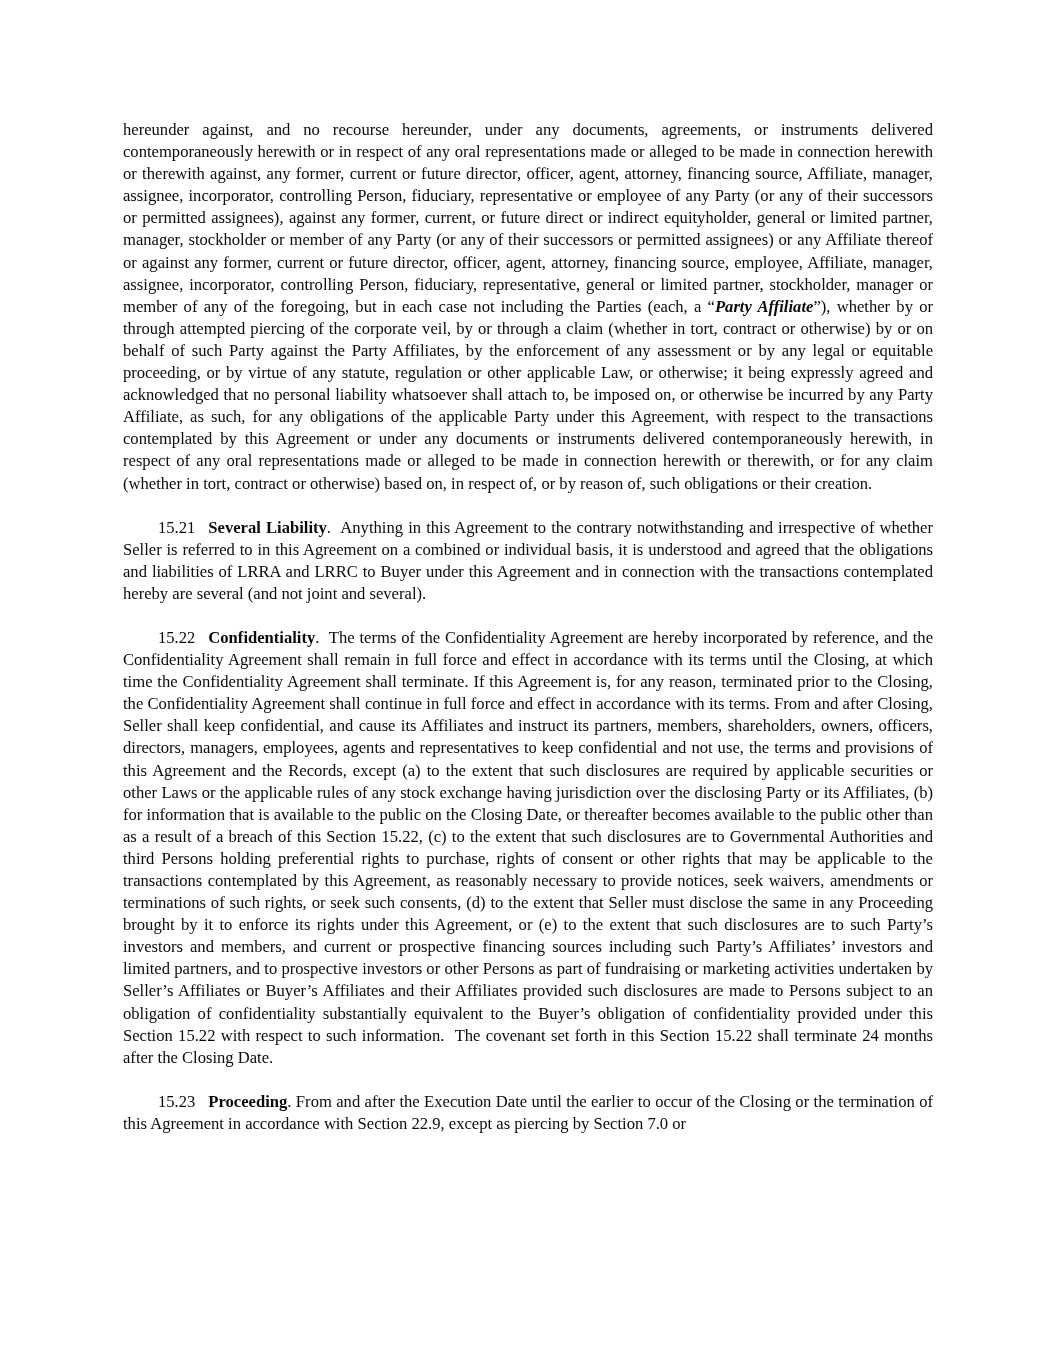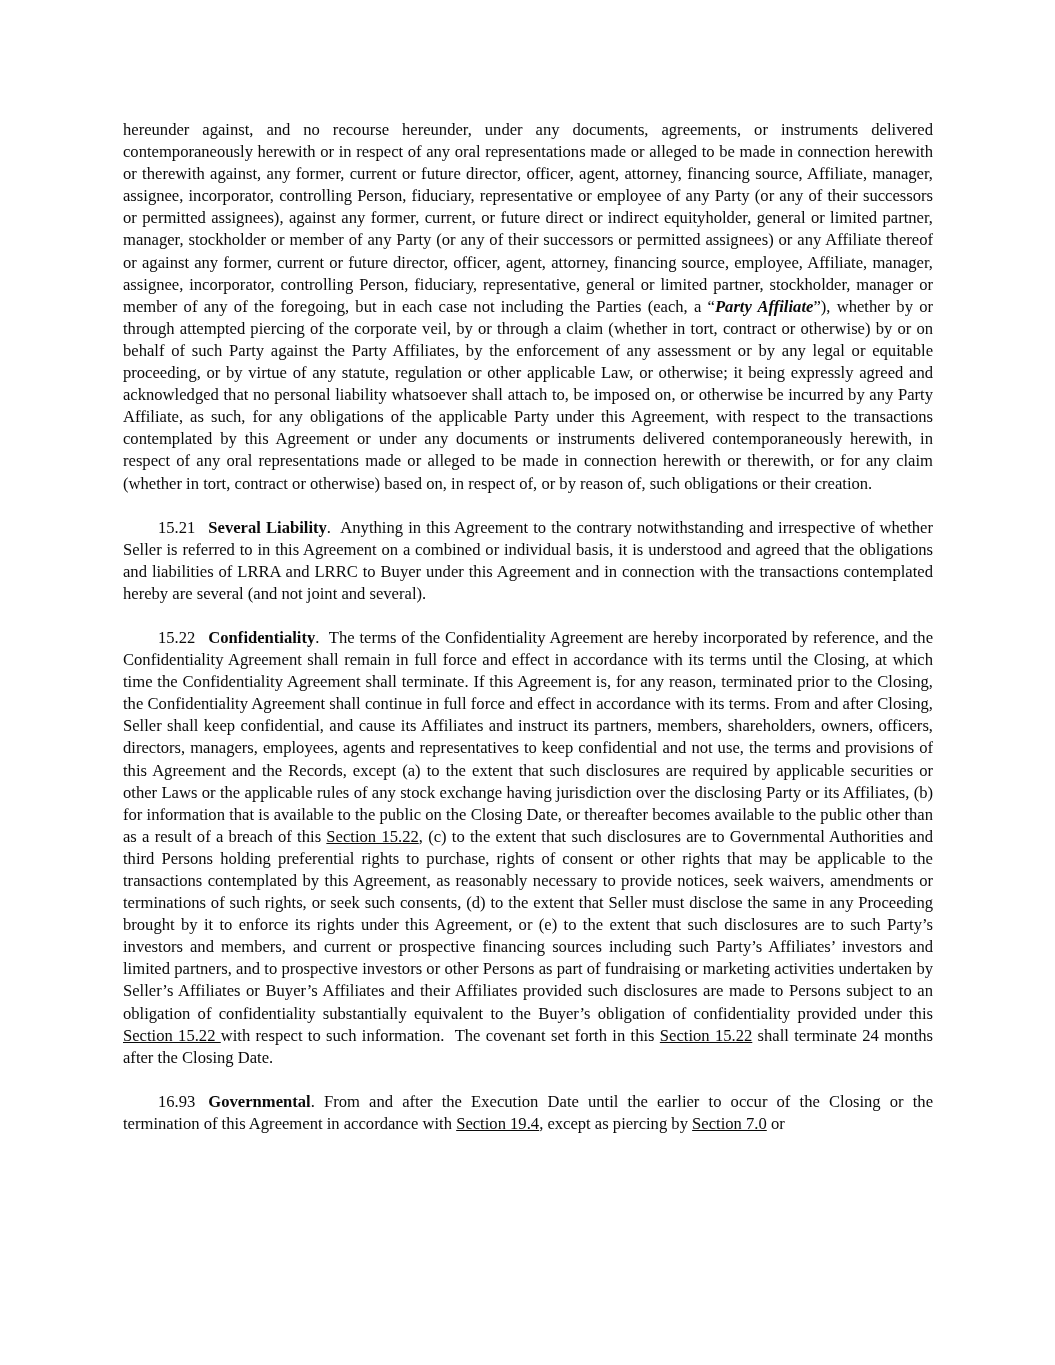--- a/index.html
+++ b/index.html
@@ -27,21 +27,21 @@
   }
   .para {
     margin: 0 0 22px 0;
     padding: 0;
   }
   .para.indent {
     text-indent: 35px;
   }
   .b { font-weight: bold; }
   .i { font-style: italic; }
-  .u { text-decoration: underline; }
+  .u { }
   .tab {
     display: inline-block;
     width: 13px;
   }
   .page-number {
     position: absolute;
     top: 1286px;
     left: 0;
     width: 100%;
     text-align: center;
@@ -49,16 +49,16 @@
   }
 </style>
 </head>
 <body>
 
 <div class="page">
   <div class="text-block">
       <p class="para"><span>hereunder against, and no recourse hereunder, under any documents, agreements, or instruments delivered contemporaneously herewith or in respect of any oral representations made or alleged to be made in connection herewith or therewith against, any former, current or future director, officer, agent, attorney, financing source, Affiliate, manager, assignee, incorporator, controlling Person, fiduciary, representative or employee of any Party (or any of their successors or permitted assignees), against any former, current, or future direct or indirect equityholder, general or limited partner, manager, stockholder or member of any Party (or any of their successors or permitted assignees) or any Affiliate thereof or against any former, current or future director, officer, agent, attorney, financing source, employee, Affiliate, manager, assignee, incorporator, controlling Person, fiduciary, representative, general or limited partner, stockholder, manager or member of any of the foregoing, but in each case not including the Parties (each, a “</span><span class="b i">Party Affiliate</span><span>”), whether by or through attempted piercing of the corporate veil, by or through a claim (whether in tort, contract or otherwise) by or on behalf of such Party against the Party Affiliates, by the enforcement of any assessment or by any legal or equitable proceeding, or by virtue of any statute, regulation or other applicable Law, or otherwise; it being expressly agreed and acknowledged that no personal liability whatsoever shall attach to, be imposed on, or otherwise be incurred by any Party Affiliate, as such, for any obligations of the applicable Party under this Agreement, with respect to the transactions contemplated by this Agreement or under any documents or instruments delivered contemporaneously herewith, in respect of any oral representations made or alleged to be made in connection herewith or therewith, or for any claim (whether in tort, contract or otherwise) based on, in respect of, or by reason of, such obligations or their creation.</span></p>
       <p class="para indent"><span>15.21</span><span class="tab"></span><span class="b">Several Liability</span><span>.&nbsp; Anything in this Agreement to the contrary notwithstanding and irrespective of whether Seller is referred to in this Agreement on a combined or individual basis, it is understood and agreed that the obligations and liabilities of LRRA and LRRC to Buyer under this Agreement and in connection with the transactions contemplated hereby are several (and not joint and several).</span></p>
       <p class="para indent"><span>15.22</span><span class="tab"></span><span class="b">Confidentiality</span><span>.&nbsp; The terms of the Confidentiality Agreement are hereby incorporated by reference, and the Confidentiality Agreement shall remain in full force and effect in accordance with its terms until the Closing, at which time the Confidentiality Agreement shall terminate. If this Agreement is, for any reason, terminated prior to the Closing, the Confidentiality Agreement shall continue in full force and effect in accordance with its terms. From and after Closing, Seller shall keep confidential, and cause its Affiliates and instruct its partners, members, shareholders, owners, officers, directors, managers, employees, agents and representatives to keep confidential and not use, the terms and provisions of this Agreement and the Records, except (a) to the extent that such disclosures are required by applicable securities or other Laws or the applicable rules of any stock exchange having jurisdiction over the disclosing Party or its Affiliates, (b) for information that is available to the public on the Closing Date, or thereafter becomes available to the public other than as a result of a breach of this </span><span class="u">Section 15.22</span><span>, (c) to the extent that such disclosures are to Governmental Authorities and third Persons holding preferential rights to purchase, rights of consent or other rights that may be applicable to the transactions contemplated by this Agreement, as reasonably necessary to provide notices, seek waivers, amendments or terminations of such rights, or seek such consents, (d) to the extent that Seller must disclose the same in any Proceeding brought by it to enforce its rights under this Agreement, or (e) to the extent that such disclosures are to such Party’s investors and members, and current or prospective financing sources including such Party’s Affiliates’ investors and limited partners, and to prospective investors or other Persons as part of fundraising or marketing activities undertaken by Seller’s Affiliates or Buyer’s Affiliates and their Affiliates provided such disclosures are made to Persons subject to an obligation of confidentiality substantially equivalent to the Buyer’s obligation of confidentiality provided under this </span><span class="u">Section 15.22 </span><span>with respect to such information.&nbsp; The covenant set forth in this </span><span class="u">Section 15.22</span><span> shall terminate 24 months after the Closing Date.</span></p>
-      <p class="para indent"><span>16.93</span><span class="tab"></span><span class="b">Governmental</span><span>. From and after the Execution Date until the earlier to occur of the Closing or the termination of this Agreement in accordance with </span><span class="u">Section 19.4</span><span>, except as piercing by </span><span class="u">Section 7.0</span><span> or</span></p>
+      <p class="para indent"><span>15.23</span><span class="tab"></span><span class="b">Proceeding</span><span>. From and after the Execution Date until the earlier to occur of the Closing or the termination of this Agreement in accordance with </span><span class="u">Section 22.9</span><span>, except as piercing by </span><span class="u">Section 7.0</span><span> or</span></p>
     </div>
   <div class="page-number">30</div>
 </div>
 
 </body></html>

